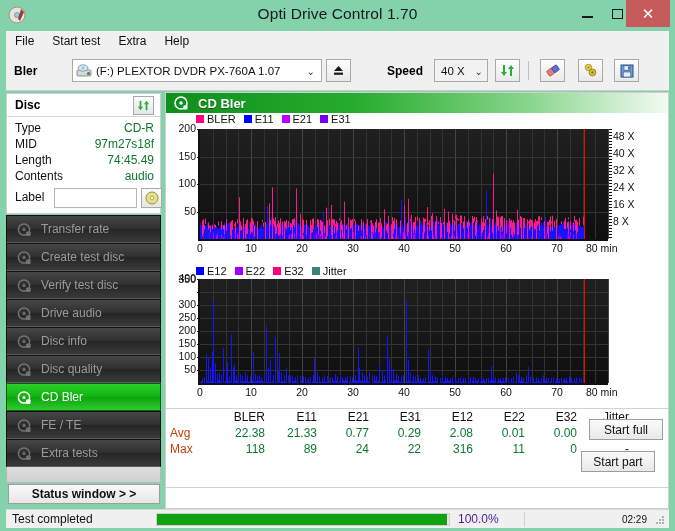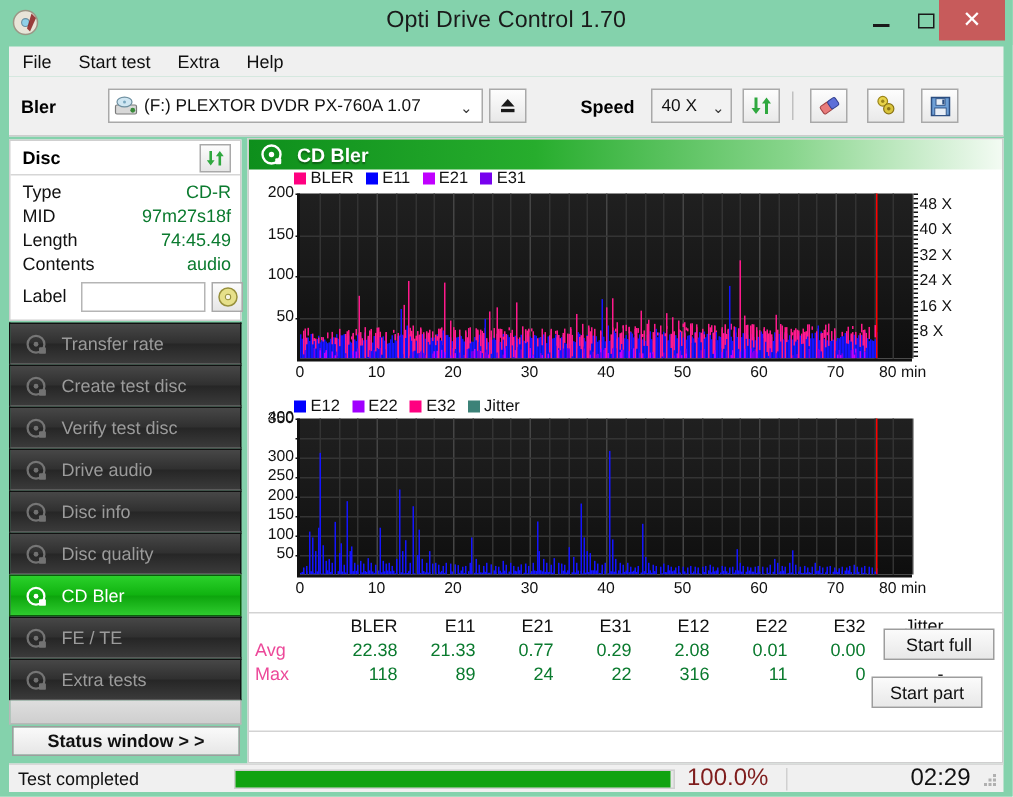--- a/index.html
+++ b/index.html
@@ -185,21 +185,21 @@
   
   #stats {
     position:absolute; left:0; top:315px; width:502px; height:78px;
     border-top:1px solid #d3d3d3;
   }
   #stats table { border-collapse:collapse; font-size:12px; }
   #stats th {
     font-weight:normal; color:#111; text-align:right; padding:1px 5px 1px 0; font-size:12px;
   }
   #stats td { text-align:right; padding:1px 5px 1px 0; color:#0a7a2e; font-size:12px; }
-  #stats td.rowlab { text-align:left; color:#ec4899; padding-left:4px; }
+  #stats td.rowlab { text-align:left; color:#c2410c; padding-left:4px; }
   .startbtn {
     position:absolute; width:74px; height:21px;
     background:linear-gradient(#fbfbfb,#e8e8e8); border:1px solid #9d9d9d;
     display:flex; align-items:center; justify-content:center;
     font-size:12px; color:#111;
   }
   #btn-start-full { left:423px; top:10px; }
   #btn-start-part { left:415px; top:42px; }
   #stats-bottom-rule { position:absolute; left:0; top:394px; width:502px; height:1px; background:#d3d3d3;}
 
@@ -208,23 +208,23 @@
     position:absolute; left:6px; top:509px; width:663px; height:19px;
     background:#f0f0f0; border-top:1px solid #d8d8d8;
     display:flex; align-items:center;
   }
   #status-text { margin-left:6px; font-size:12px; color:#111; width:140px; }
   #progress-outer {
     width:294px; height:13px; background:#e6e6e6; border:1px solid #cfcfcf;
     position:relative; margin-left:4px;
   }
   #progress-fill { position:absolute; left:0; top:0; height:11px; background:#10a310; }
-  #progress-pct { margin-left:8px; font-size:16px; color:#7f1d1d; width:60px;}
+  #progress-pct { margin-left:8px; font-size:12px; color:#4c1d95; width:60px;}
   #sb-sep { width:1px; height:15px; background:#d0d0d0; margin-left:6px;}
-  #elapsed { margin-left:auto; margin-right:22px; font-size:16px; color:#111;}
+  #elapsed { margin-left:auto; margin-right:22px; font-size:10px; color:#111;}
   #grip { position:absolute; right:4px; bottom:3px; width:10px; height:10px;}
 </style>
 </head>
 <body>
 
 <div id="window">
 
   <div id="titlebar">
     <svg id="app-icon" viewBox="0 0 18 18">
       <ellipse cx="9" cy="9" rx="8" ry="8" fill="#e8e4d8" stroke="#9b9685" stroke-width="1"></ellipse>

